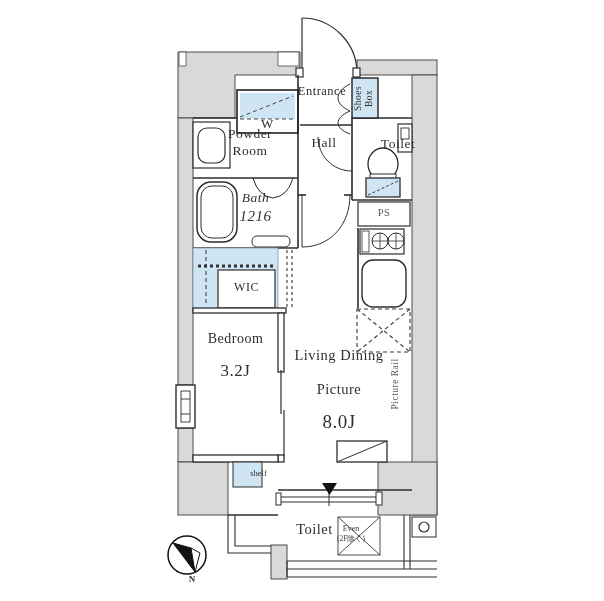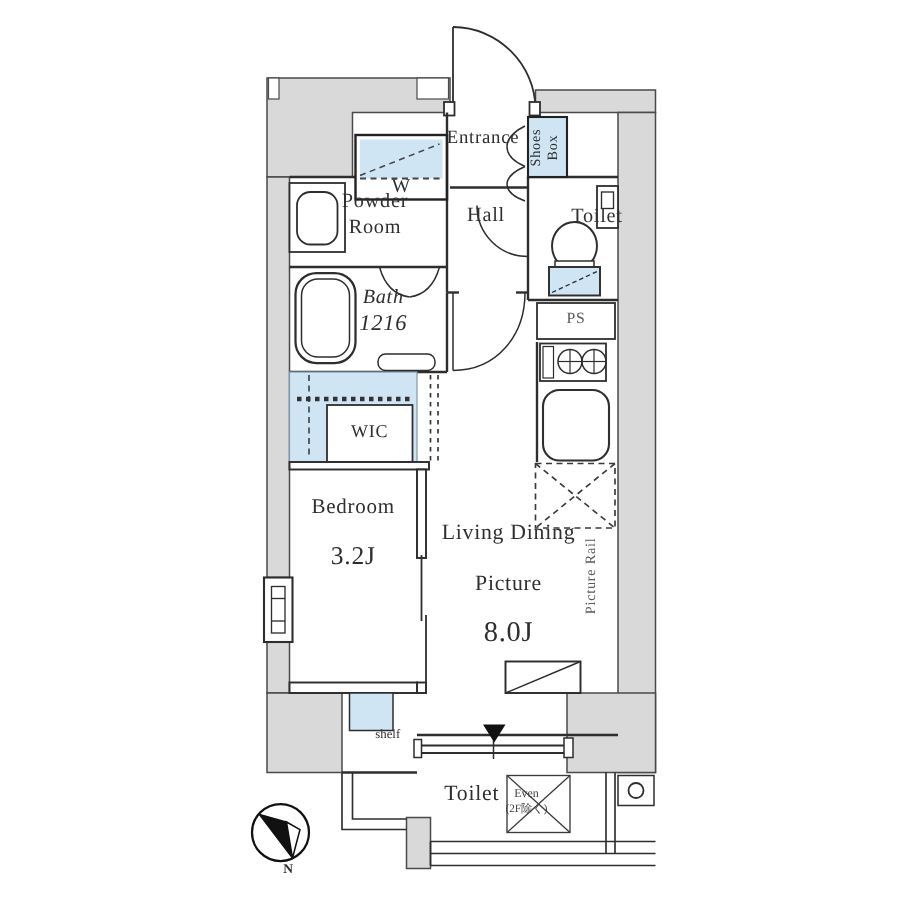--- a/index.html
+++ b/index.html
@@ -219,21 +219,21 @@
   <div class="lbl" style="left:193px;top:360px;width:85px;font-size:17px;">3.2J</div>
 
   <div class="lbl" style="left:283px;top:346px;width:112px;font-size:14.5px;">Living Dining</div>
   <div class="lbl" style="left:283px;top:380px;width:112px;font-size:14.5px;">Picture</div>
   <div class="lbl" style="left:283px;top:410px;width:112px;font-size:19px;">8.0J</div>
 
   <div class="lbl rotbox" style="left:346px;top:377px;width:100px;height:14px;">
     <span class="rot muted" style="font-size:9.5px;">Picture Rail</span>
   </div>
 
-  <div class="lbl" style="left:233px;top:484px;width:51px;font-size:8.5px;letter-spacing:0;">shelf</div>
+  <div class="lbl" style="left:233px;top:468px;width:51px;font-size:8.5px;letter-spacing:0;">shelf</div>
 
   <div class="lbl" style="left:272px;top:520px;width:85px;font-size:14.5px;">Toilet</div>
 
   <div class="lbl" style="left:330px;top:524px;width:42px;font-size:8px;letter-spacing:0;color:#444;">
     <span class="ln">Even</span>
     <span class="ln" style="font-size:7.5px;">(2F除く)</span>
   </div>
 
   <div class="lbl" style="left:185px;top:574px;width:14px;font-size:9px;font-weight:bold;letter-spacing:0;">N</div>
 

